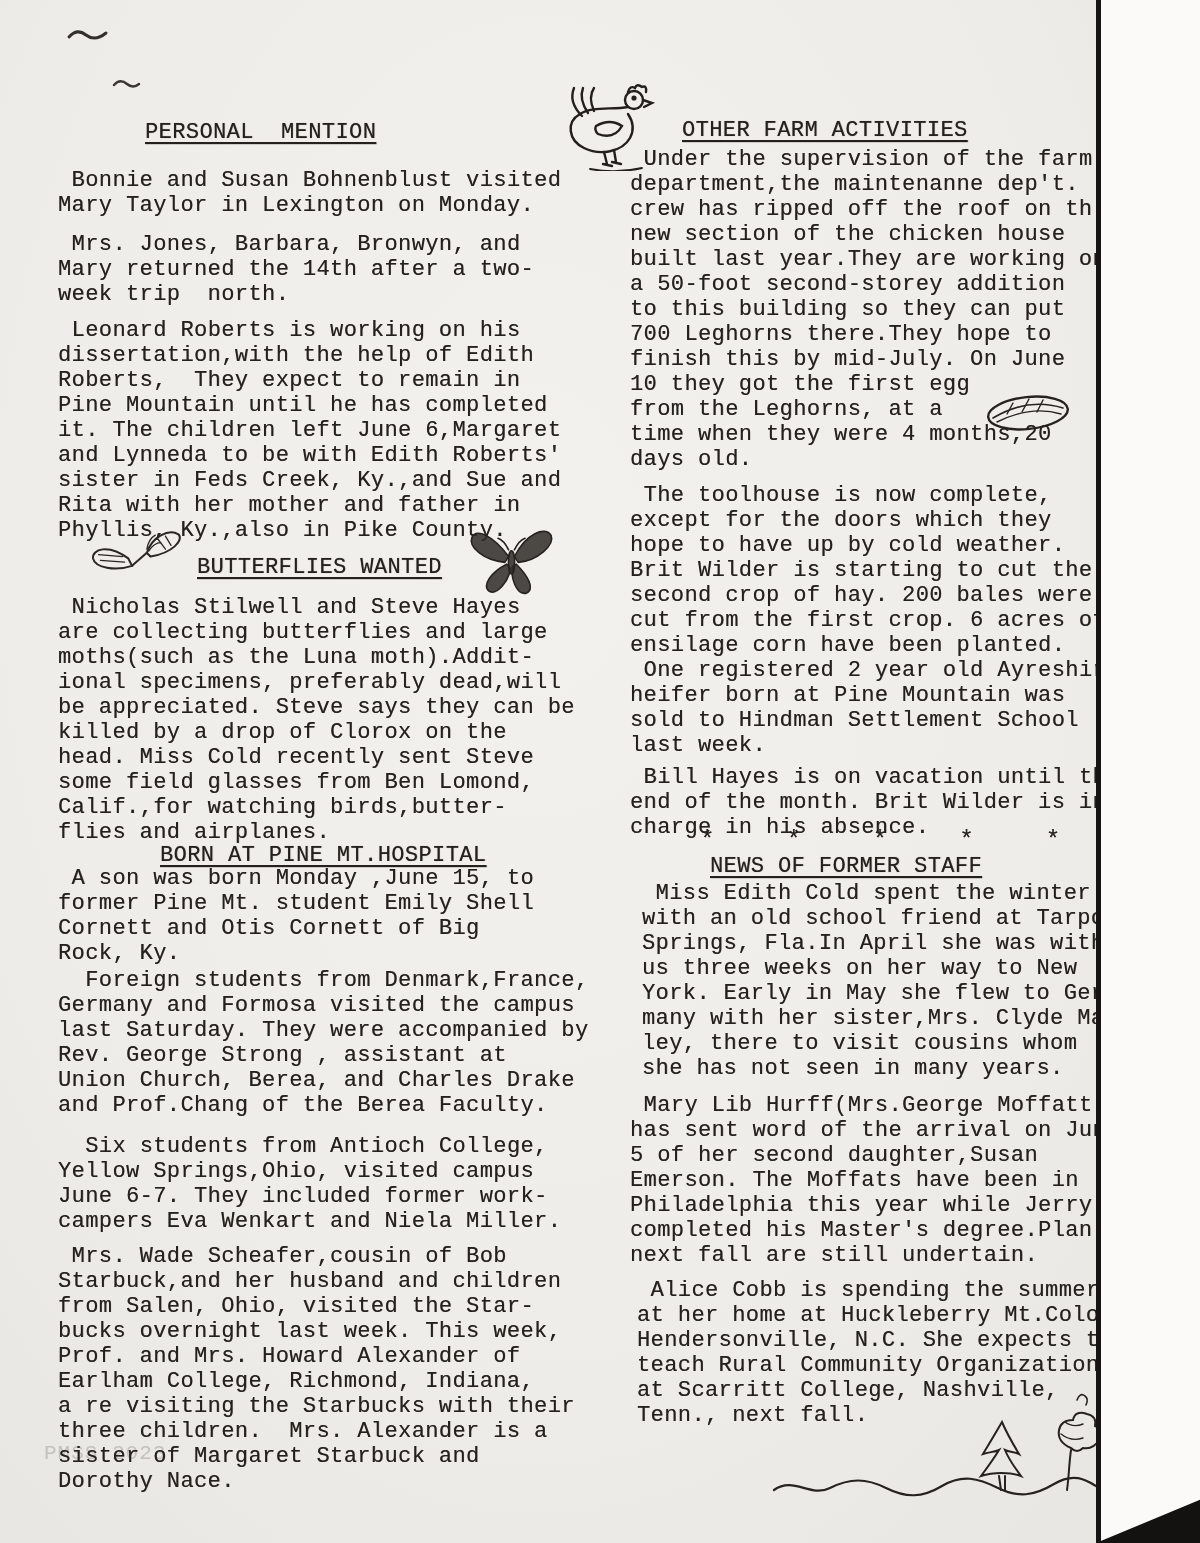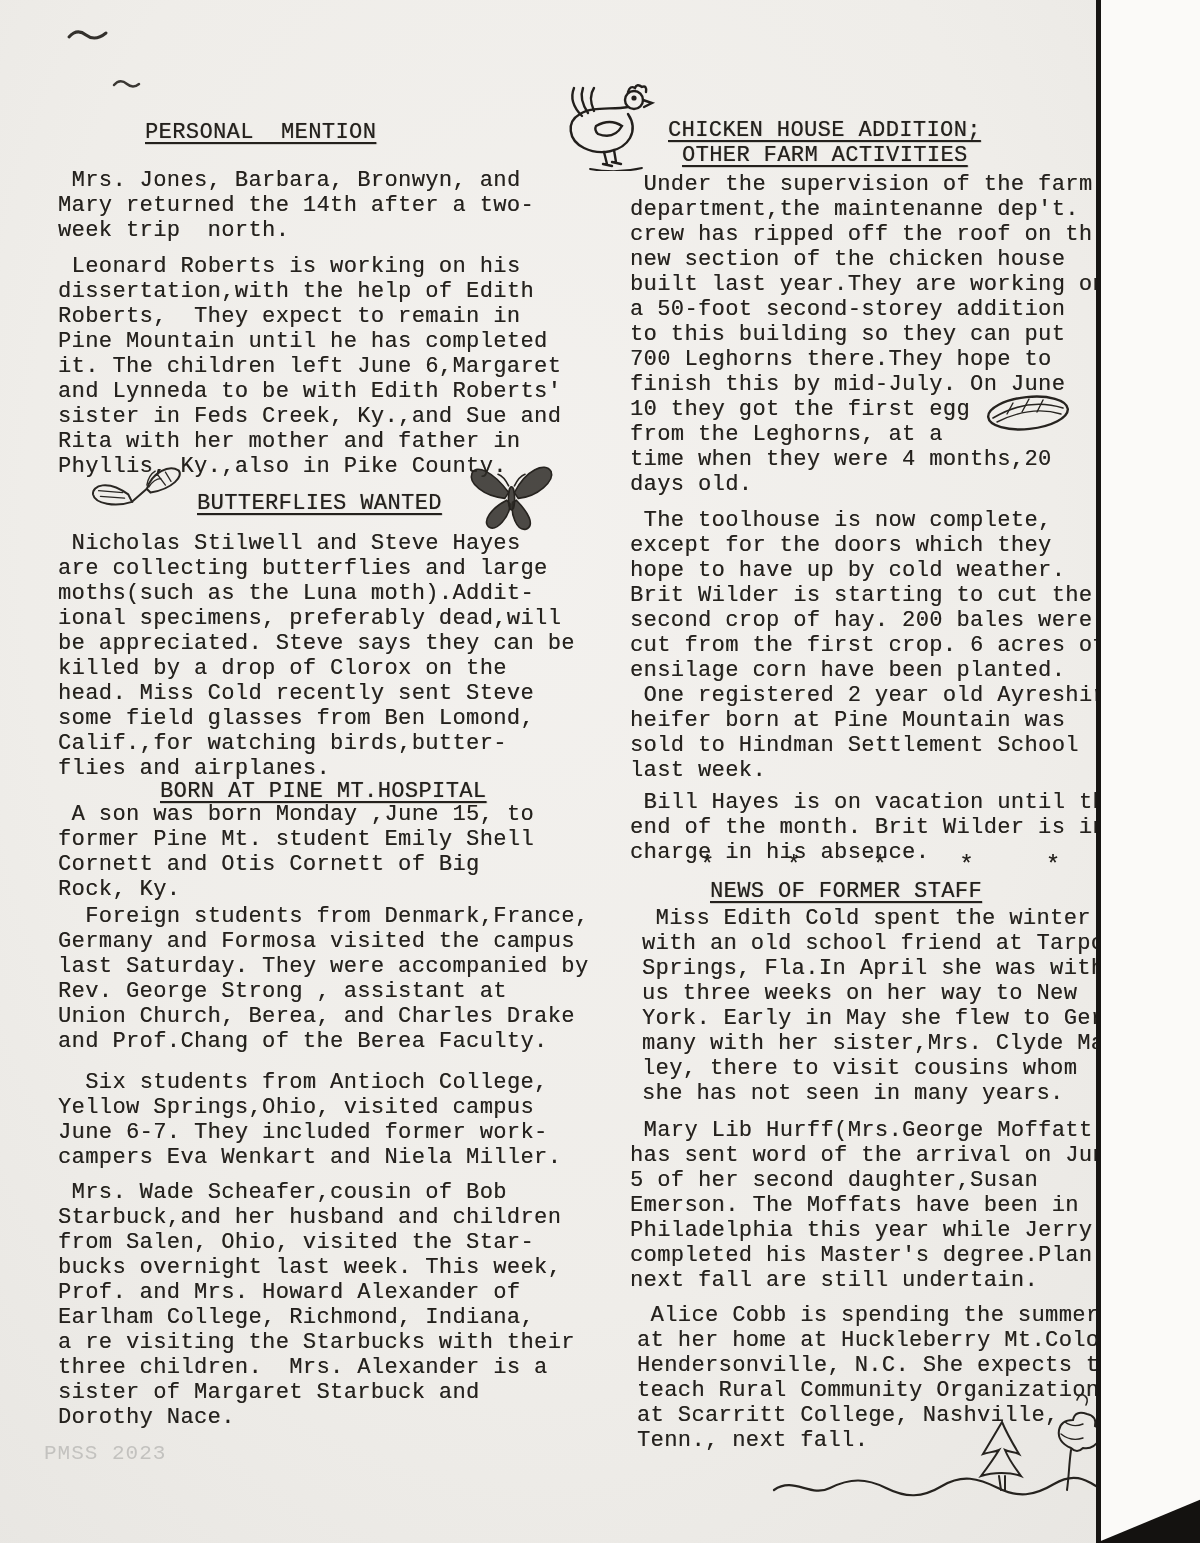--- a/index.html
+++ b/index.html
@@ -67,20 +67,22 @@
     <g fill="none" stroke="#26231f" stroke-linecap="round">
       <ellipse cx="45" cy="25" rx="40" ry="16" transform="rotate(-6 45 25)" stroke-width="2.4"></ellipse>
       <path d="M10,30 Q45,9 80,20" stroke-width="1.6"></path>
       <path d="M14,34 Q48,17 78,26" stroke-width="1.4"></path>
       <path d="M30,15 l-6,11 M46,11 l-7,13 M60,12 l-6,12" stroke-width="1.4"></path>
     </g>
   </svg>
 
   <div class="col col-left">
     <div class="heading" style="margin:0 0 23px 87px">PERSONAL  MENTION</div>
+    <div class="para" style="margin:0 0 14px 0"> Bonnie and Susan Bohnenblust visited
+Mary Taylor in Lexington on Monday.</div>
     <div class="para" style="margin:0 0 11px 0"> Mrs. Jones, Barbara, Bronwyn, and
 Mary returned the 14th after a two-
 week trip  north.</div>
     <div class="para" style="margin:0 0 12px 0"> Leonard Roberts is working on his
 dissertation,with the help of Edith
 Roberts,  They expect to remain in
 Pine Mountain until he has completed
 it. The children left June 6,Margaret
 and Lynneda to be with Edith Roberts'
 sister in Feds Creek, Ky.,and Sue and
@@ -142,21 +144,20 @@
 bucks overnight last week. This week,
 Prof. and Mrs. Howard Alexander of
 Earlham College, Richmond, Indiana,
 a re visiting the Starbucks with their
 three children.  Mrs. Alexander is a
 sister of Margaret Starbuck and
 Dorothy Nace.</div>
   </div>
 
   <div class="col col-right">
-    <div class="heading" style="margin:0 0 0 38px">CHICKEN HOUSE ADDITION;</div>
     <div class="heading" style="margin:0 0 4px 52px">OTHER FARM ACTIVITIES</div>
     <div class="para" style="margin:0 0 11px 0"> Under the supervision of the farm
 department,the maintenanne dep't.
 crew has ripped off the roof on th
 new section of the chicken house
 built last year.They are working on
 a 50-foot second-storey addition
 to this building so they can put
 700 Leghorns there.They hope to
 finish this by mid-July. On June

